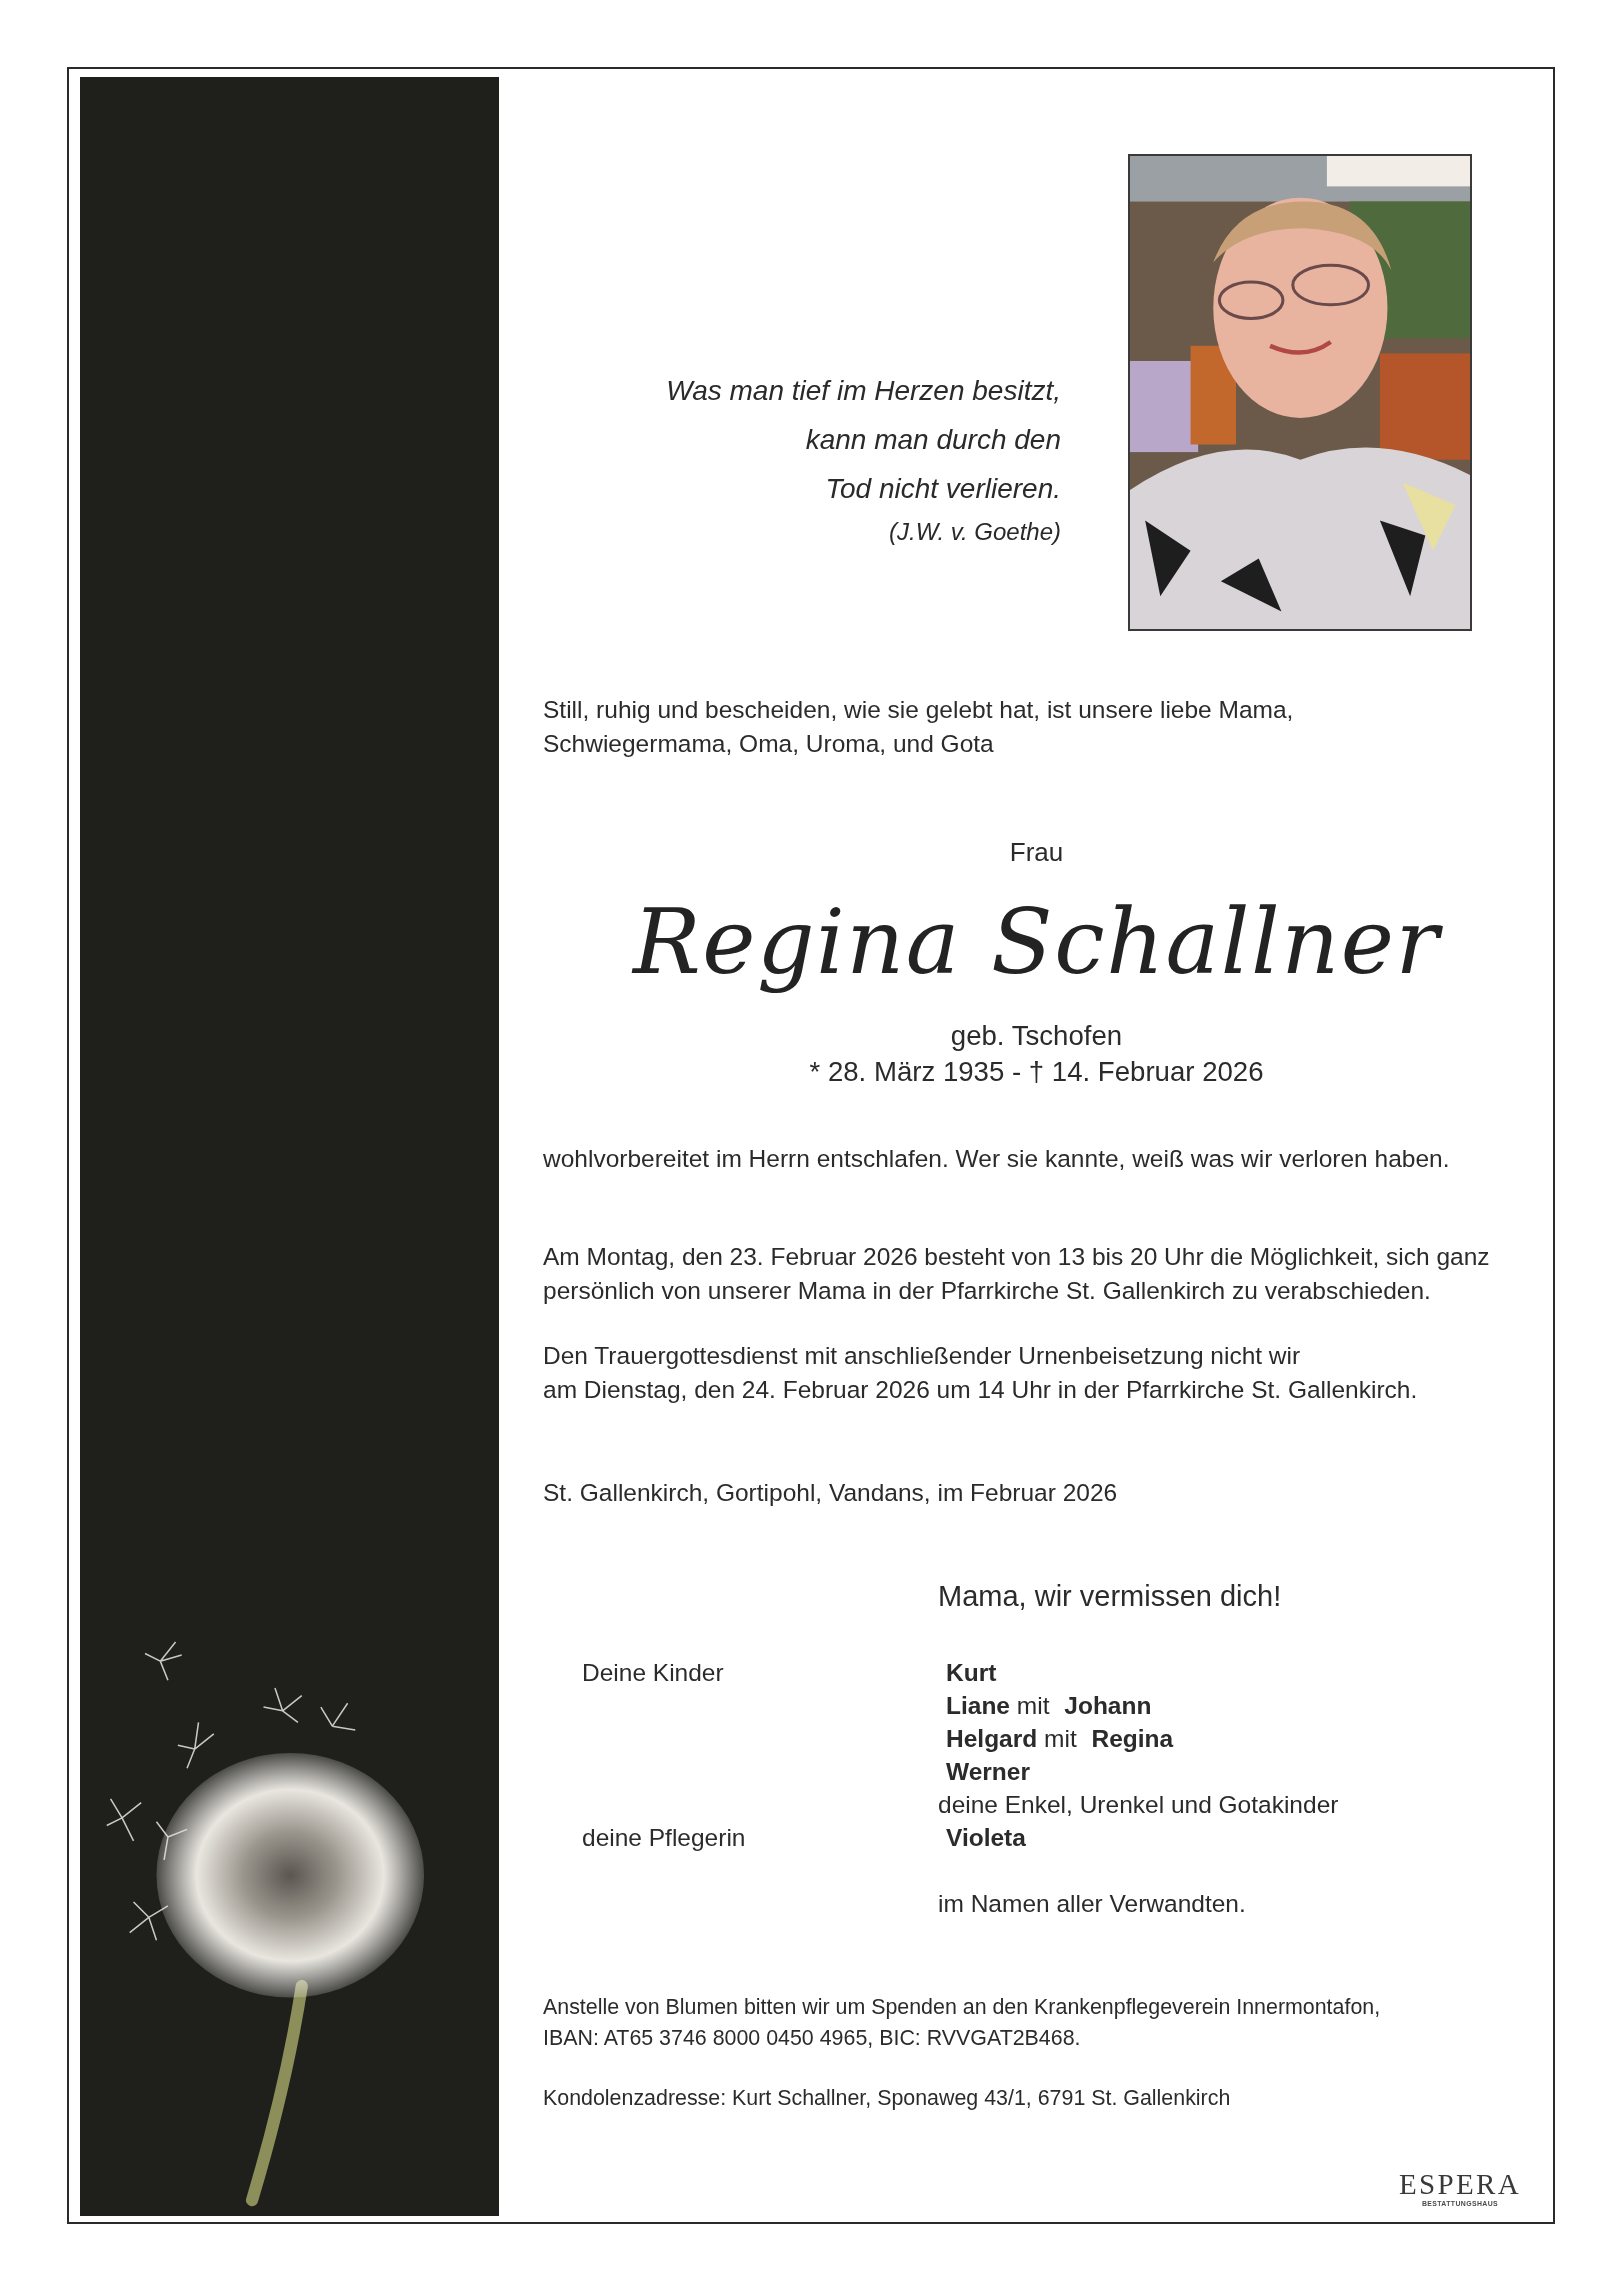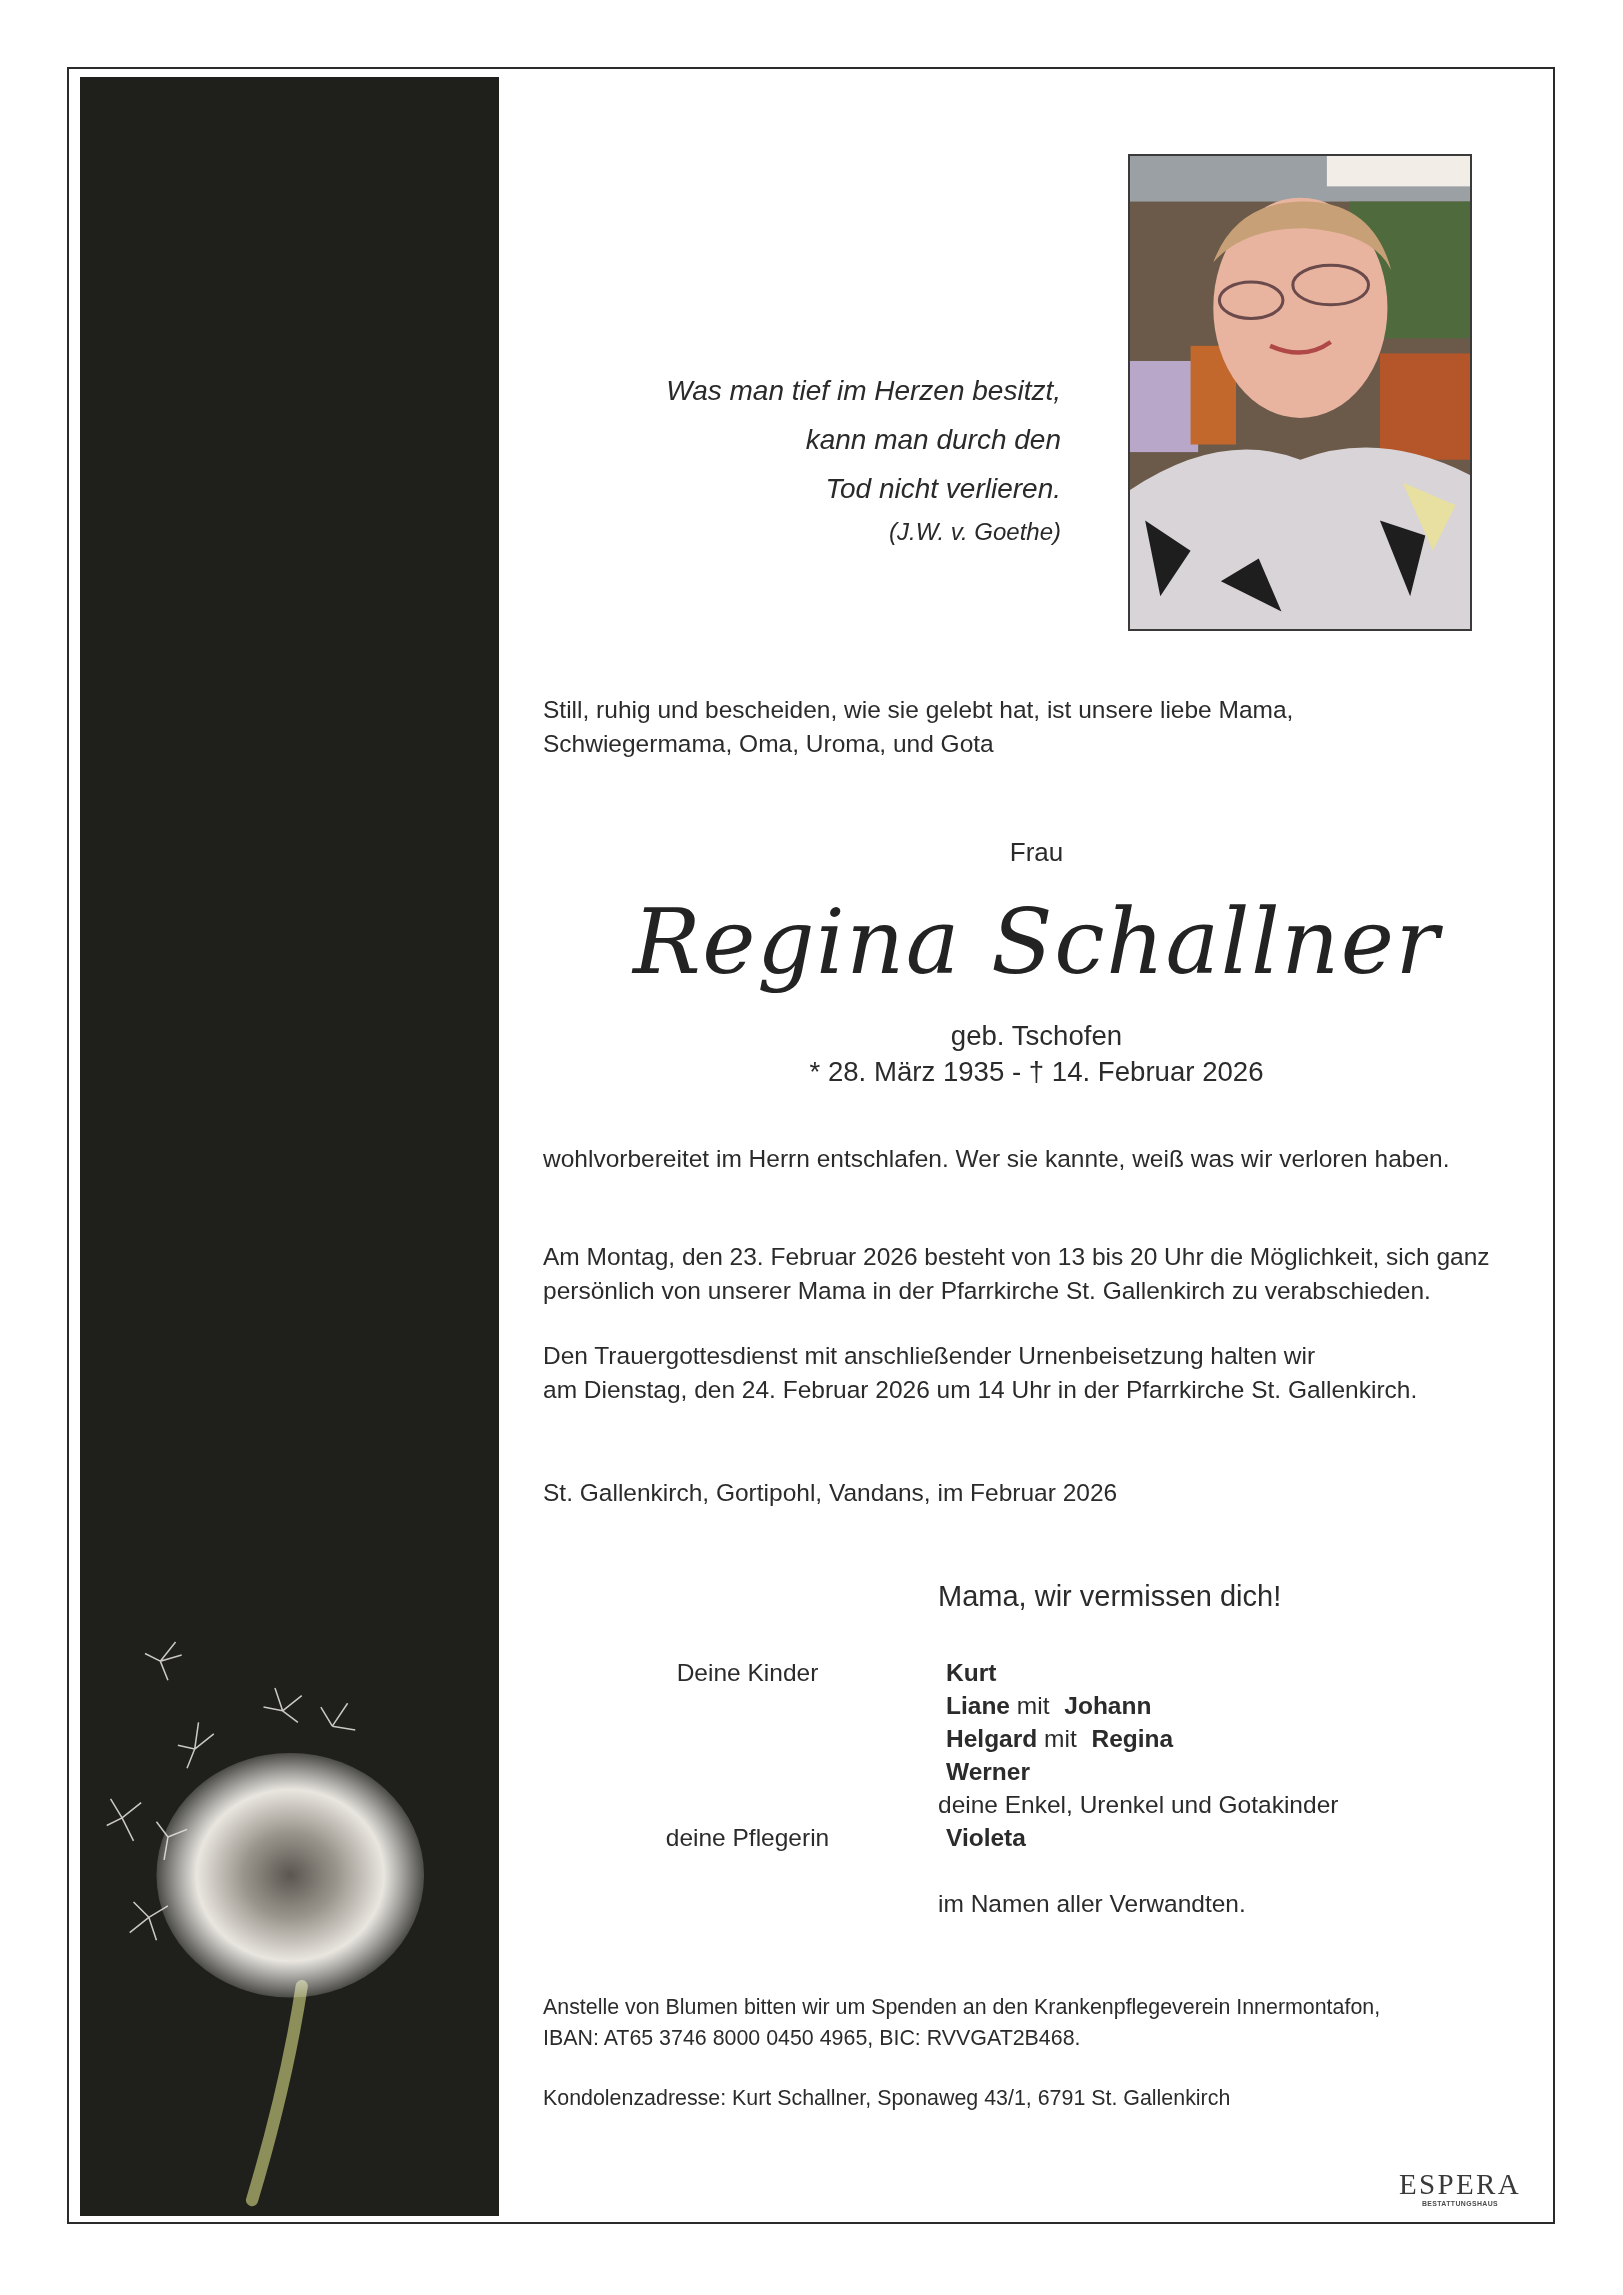--- a/index.html
+++ b/index.html
@@ -22,21 +22,21 @@
   .name { top:888px; font-family:"DejaVu Serif", serif; font-style:italic;
           font-size:90px; letter-spacing:1.5px; color:#232323; line-height:107px; }
   .born { top:1020px; font-size:27.6px; }
   .dates { top:1056px; font-size:27.6px; }
   .para { position:absolute; left:543px; width:995px; font-size:24.5px; line-height:34px; }
   .p1 { top:1142px; }
   .p2 { top:1240px; }
   .p3 { top:1339px; }
   .place { top:1476px; }
   .missing { position:absolute; left:938px; top:1580px; font-size:29px; }
-  .fam-labels { position:absolute; left:582px; top:1656px; width:331px; text-align:center;
+  .fam-labels { position:absolute; left:582px; top:1656px; width:331px; text-align:left;
                 font-size:24.5px; line-height:33px; }
   .fam-names { position:absolute; left:938px; top:1656px; font-size:24.5px; line-height:33px; }
   .fam-names b { font-weight:bold;margin-left:8px; }
   .fam-names .row { height:33px; white-space:nowrap; }
   .spacer { height:33px; }
   .donation { position:absolute; left:543px; top:1992px; font-size:21.4px; line-height:31px; }
   .condolence { position:absolute; left:543px; top:2083px; font-size:21.4px; line-height:31px; }
   .logo { position:absolute; left:1399px; top:2169px; text-align:center; width:122px; }
   .logo .brand { font-family:"Liberation Serif", serif; font-size:29px; letter-spacing:2.3px; color:#3a3a3a; line-height:31px; }
   .logo .sub { font-family:"Liberation Sans", sans-serif; font-size:6.9px; letter-spacing:0.4px; color:#4a4a4a; font-weight:bold; }
@@ -106,21 +106,21 @@
 <div class="center-block name">Regina Schallner</div>
 <div class="center-block born">geb. Tschofen</div>
 <div class="center-block dates">* 28. März 1935  -  † 14. Februar 2026</div>
 
 <div class="para p1">wohlvorbereitet im Herrn entschlafen. Wer sie kannte, weiß was wir verloren haben.</div>
 <div class="para p2">
   <div>Am Montag, den 23. Februar 2026 besteht von 13 bis 20 Uhr die Möglichkeit, sich ganz</div>
   <div>persönlich von unserer Mama in der Pfarrkirche St. Gallenkirch zu verabschieden.</div>
 </div>
 <div class="para p3">
-  <div>Den Trauergottesdienst mit anschließender Urnenbeisetzung halten wir</div>
+  <div>Den Trauergottesdienst mit anschließender Urnenbeisetzung nicht wir</div>
   <div>am Dienstag, den 24. Februar 2026 um 14 Uhr in der Pfarrkirche St. Gallenkirch.</div>
 </div>
 <div class="para place">St. Gallenkirch, Gortipohl, Vandans, im Februar 2026</div>
 
 <div class="missing">Mama, wir vermissen dich!</div>
 
 <div class="fam-labels">
   <div>Deine Kinder</div>
   <div class="spacer"></div>
     <div class="spacer"></div>

